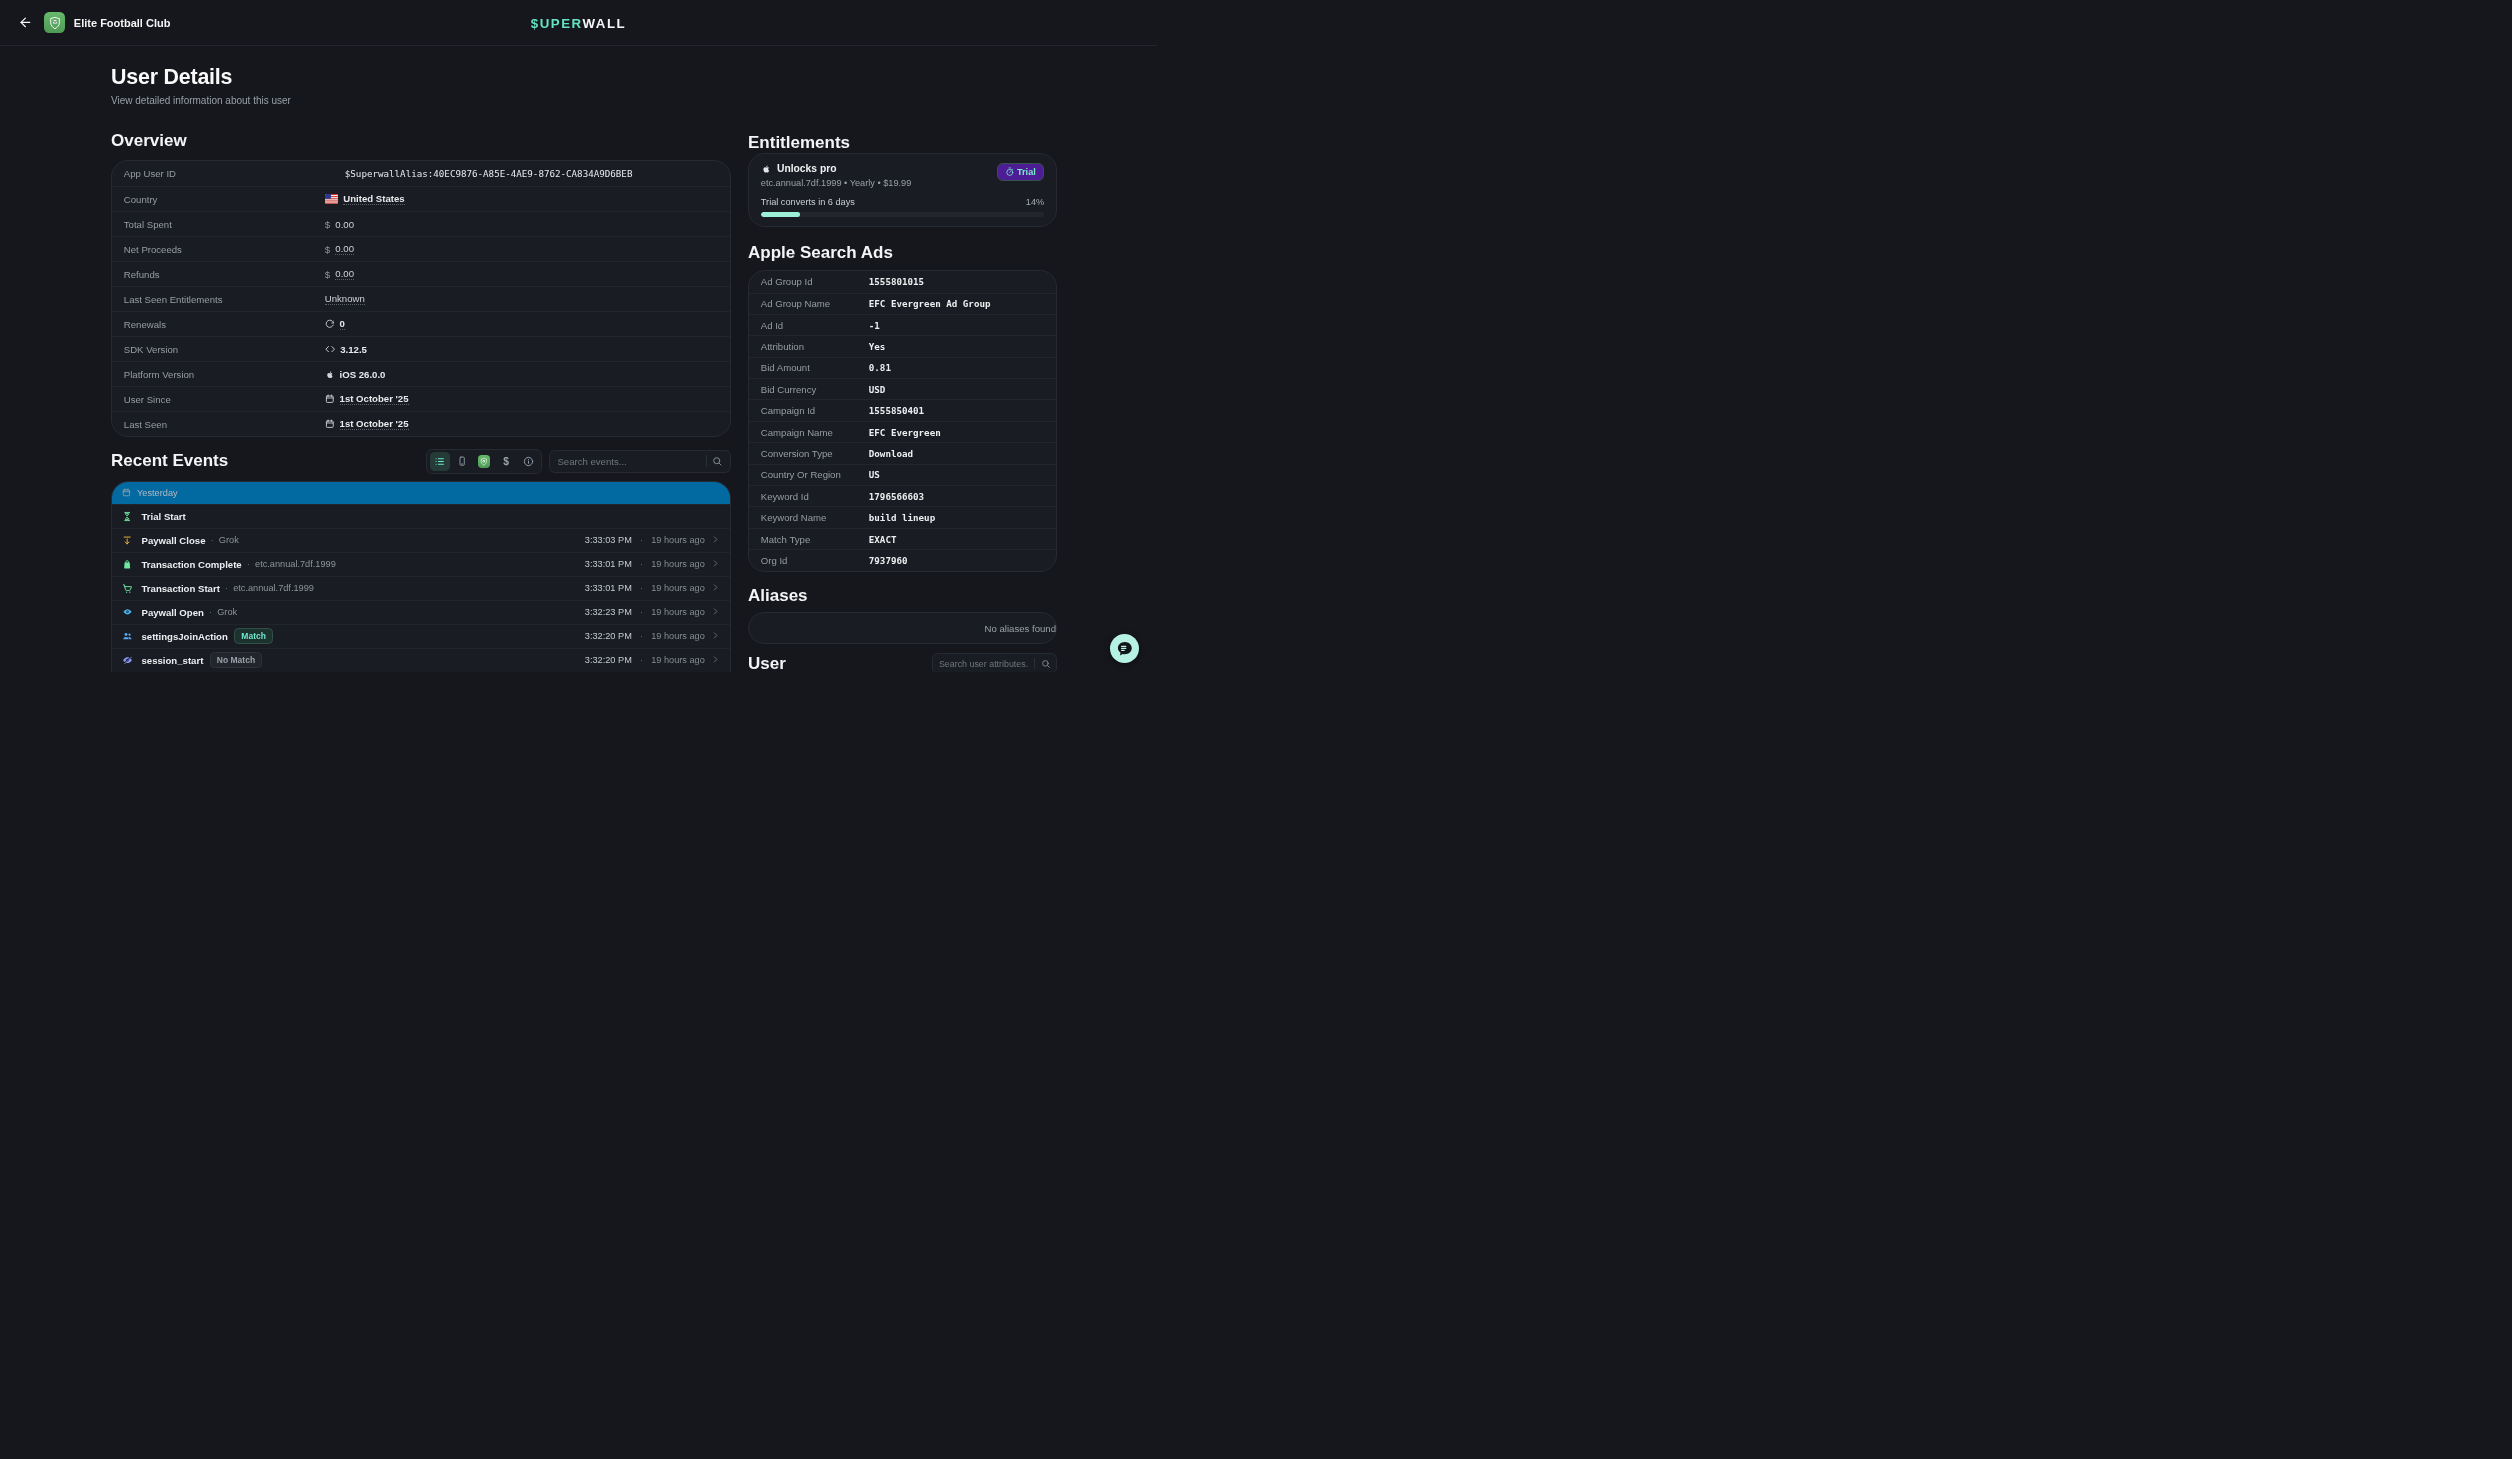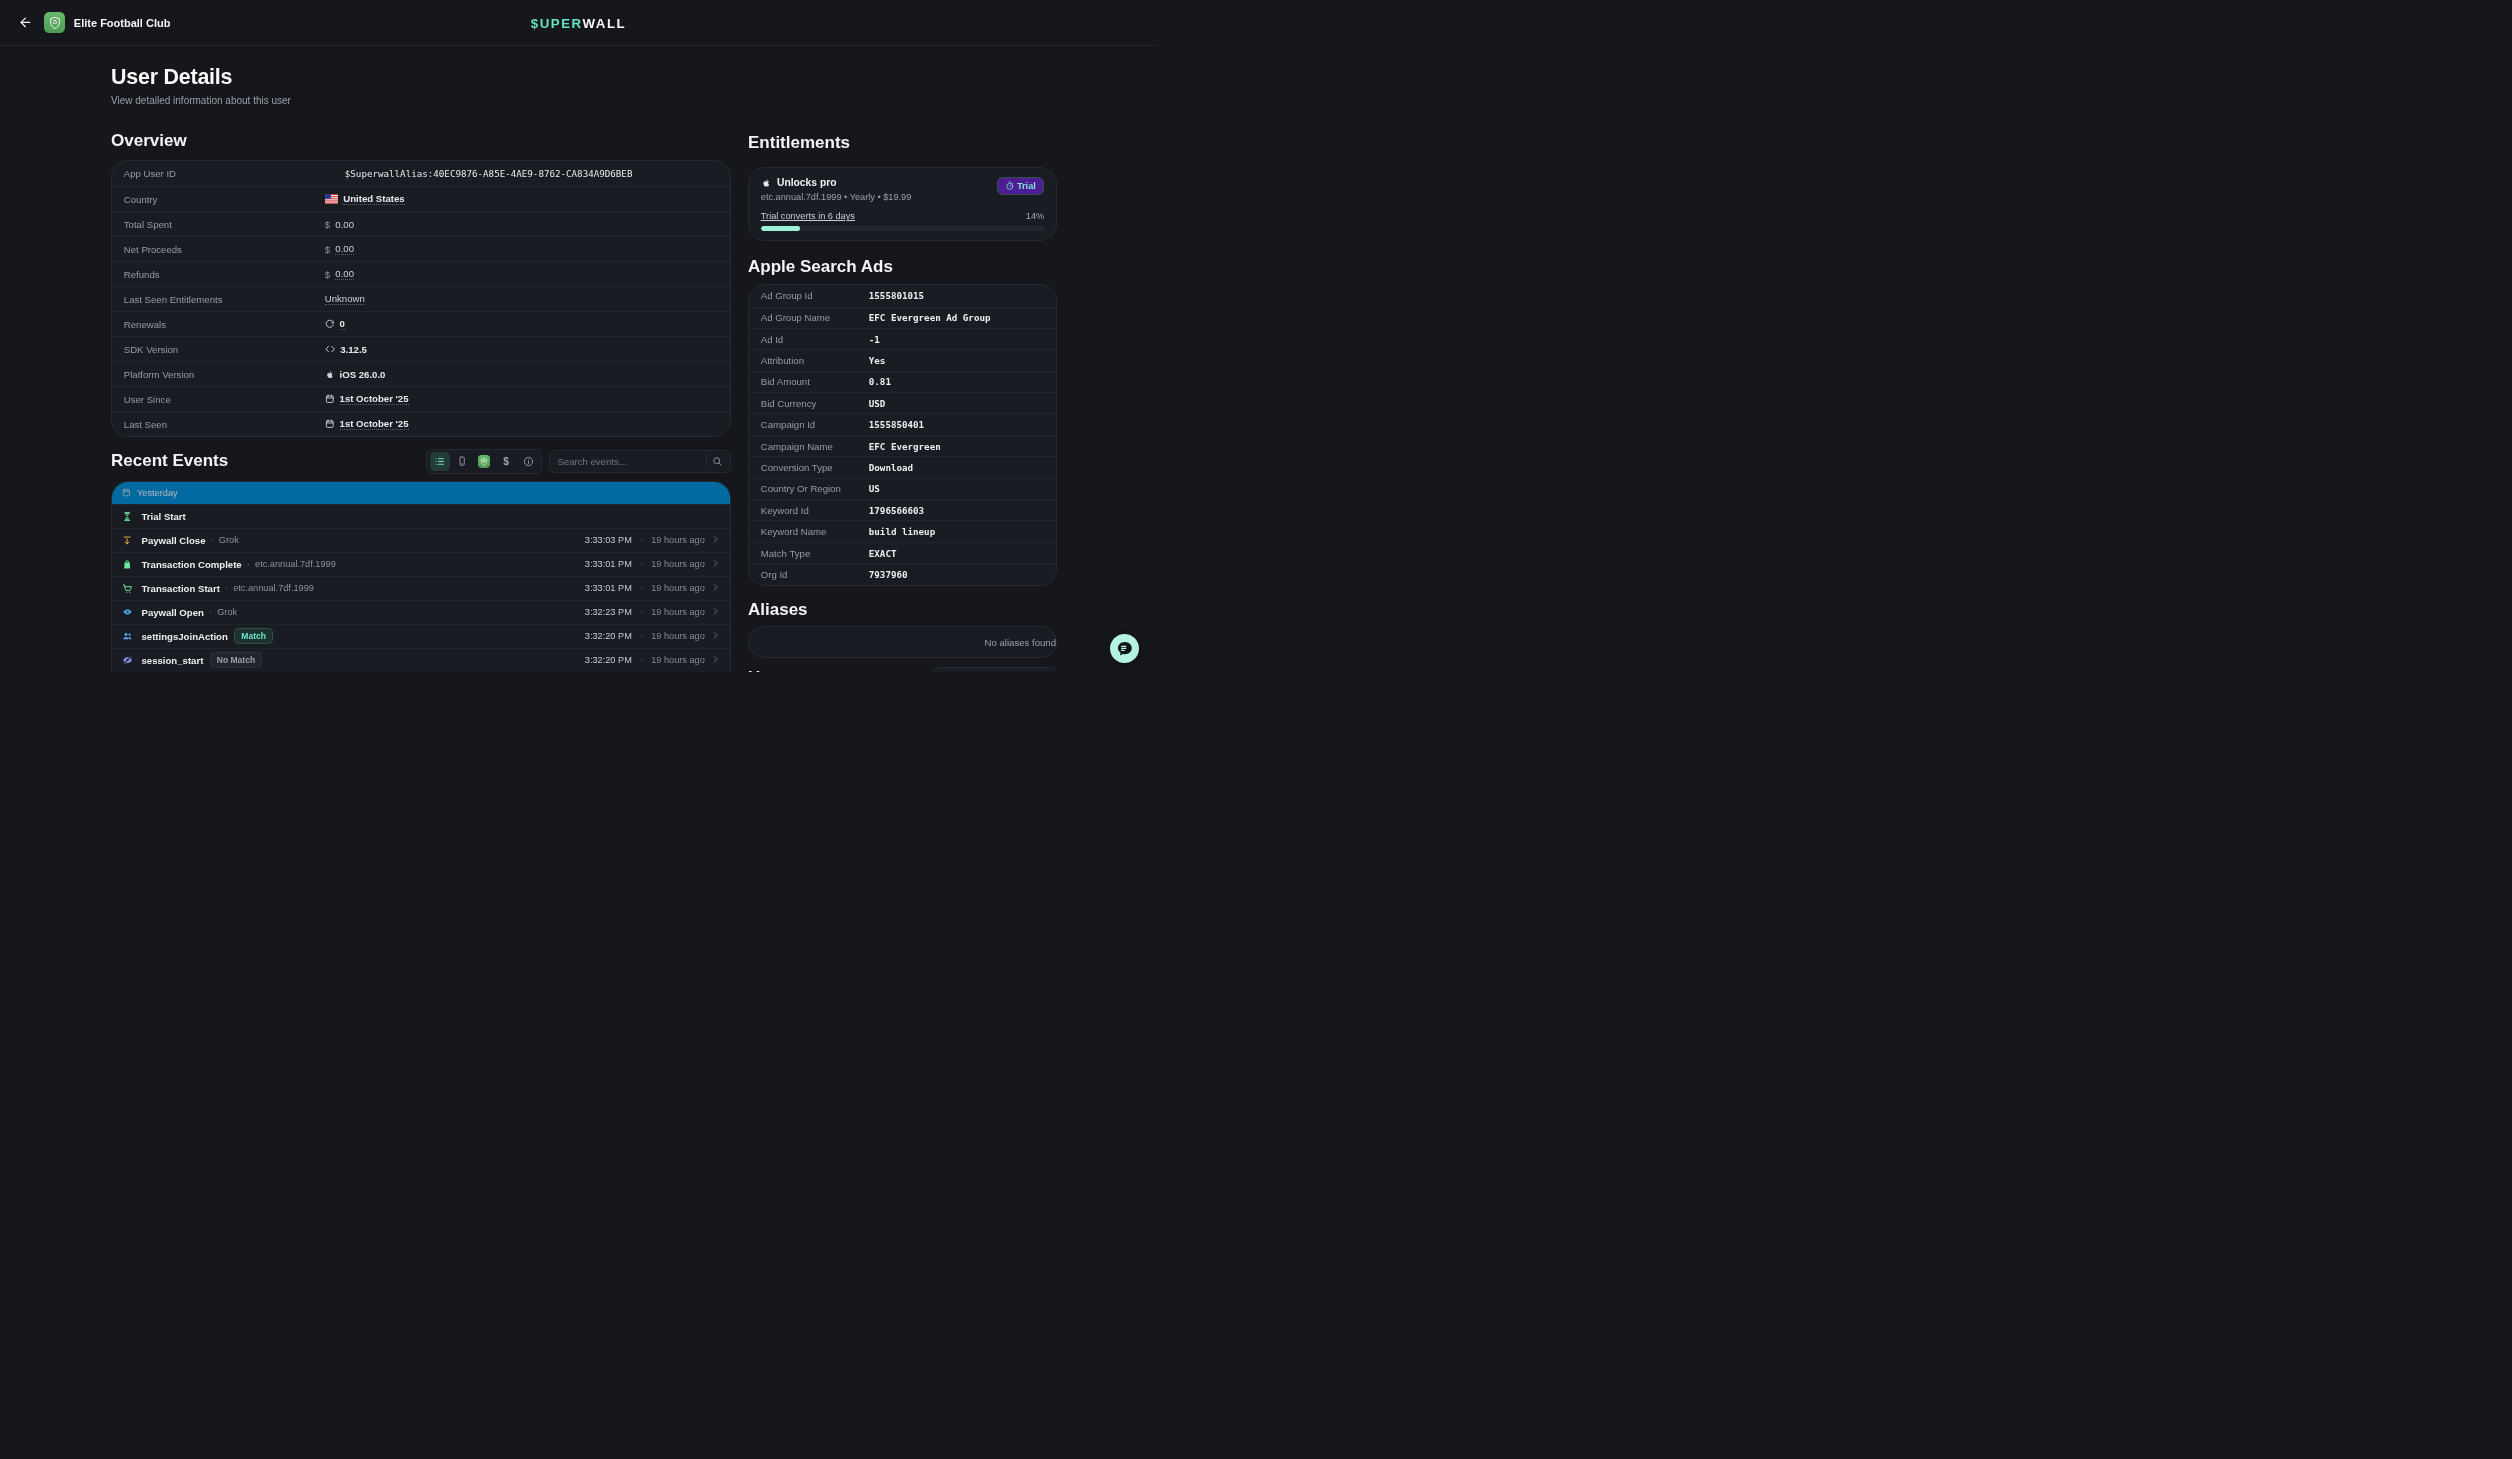--- a/index.html
+++ b/index.html
@@ -64,27 +64,27 @@
   .badge { margin-left:6.6px; font-size:8.5px; font-weight:600; padding:1.8px 5.9px; border-radius:4.4px; white-space:nowrap; }
   .badge.match { color:#6ee7cf; background:#1d322d; border:0.7px solid #31504a; }
   .badge.nomatch { color:#9aa1ab; background:#22252c; border:0.7px solid #2e323b; }
   .ev-right { margin-left:auto; display:flex; align-items:center; gap:3px; font-size:9.2px;margin-top:47px; }
   .ev-time { color:#c6cbd2; }
   .ev-ago { color:#858b94; }
   .chev { color:#6b7280; display:flex; margin-left:3px; }
 
   
   .ent-h2 { margin-top:68px; }
-  .ent-card { margin-top:14px; padding:8.9px 11.8px; }
+  .ent-card { margin-top:0; padding:8.9px 11.8px; }
   .ent-top { display:flex; align-items:flex-start; justify-content:space-between; }
   .ent-name { display:flex; align-items:center; gap:5.9px; font-size:10.3px; font-weight:700; color:#f1f2f4; }
   .ent-meta { margin-top:3px; color:#99a0a9; font-size:9.2px; }
   .trial-badge { display:flex; align-items:center; gap:2px; background:#4c1d95; border:0.7px solid #39514b; color:#7fe9cf; font-size:9.2px; font-weight:700; padding:3px 7.4px; border-radius:5.9px; }
   .trial-row { display:flex; justify-content:space-between; margin-top:9.6px; font-size:9.2px; }
-  .trial-txt { color:#c9ced5;text-decoration:underline; } .trial-pct { color:#a6abb4; }
+  .trial-txt { color:#c9ced5; } .trial-pct { color:#a6abb4; }
   .progress { margin-top:5.2px; height:4.4px; border-radius:2.2px; background:#23262d; overflow:hidden; }
   .fill { height:100%; border-radius:2.2px; background:#9df0d8; width:0; }
 
   .asa-h2 { margin-top:16px; }
   .asa-card { margin-top:7.4px; }
   .asa-row { height:21.4px; display:flex; align-items:center; padding:0 11.8px; border-top:0.7px solid #22252b; }
   .asa-row:first-child { border-top:none; }
   .asa-lbl { width:108px; flex:0 0 108px; color:#969da6; font-size:9.6px; }
   .asa-val { font-family:"DejaVu Sans Mono",monospace; font-size:9.2px; font-weight:700; color:#eceef0; }
 

